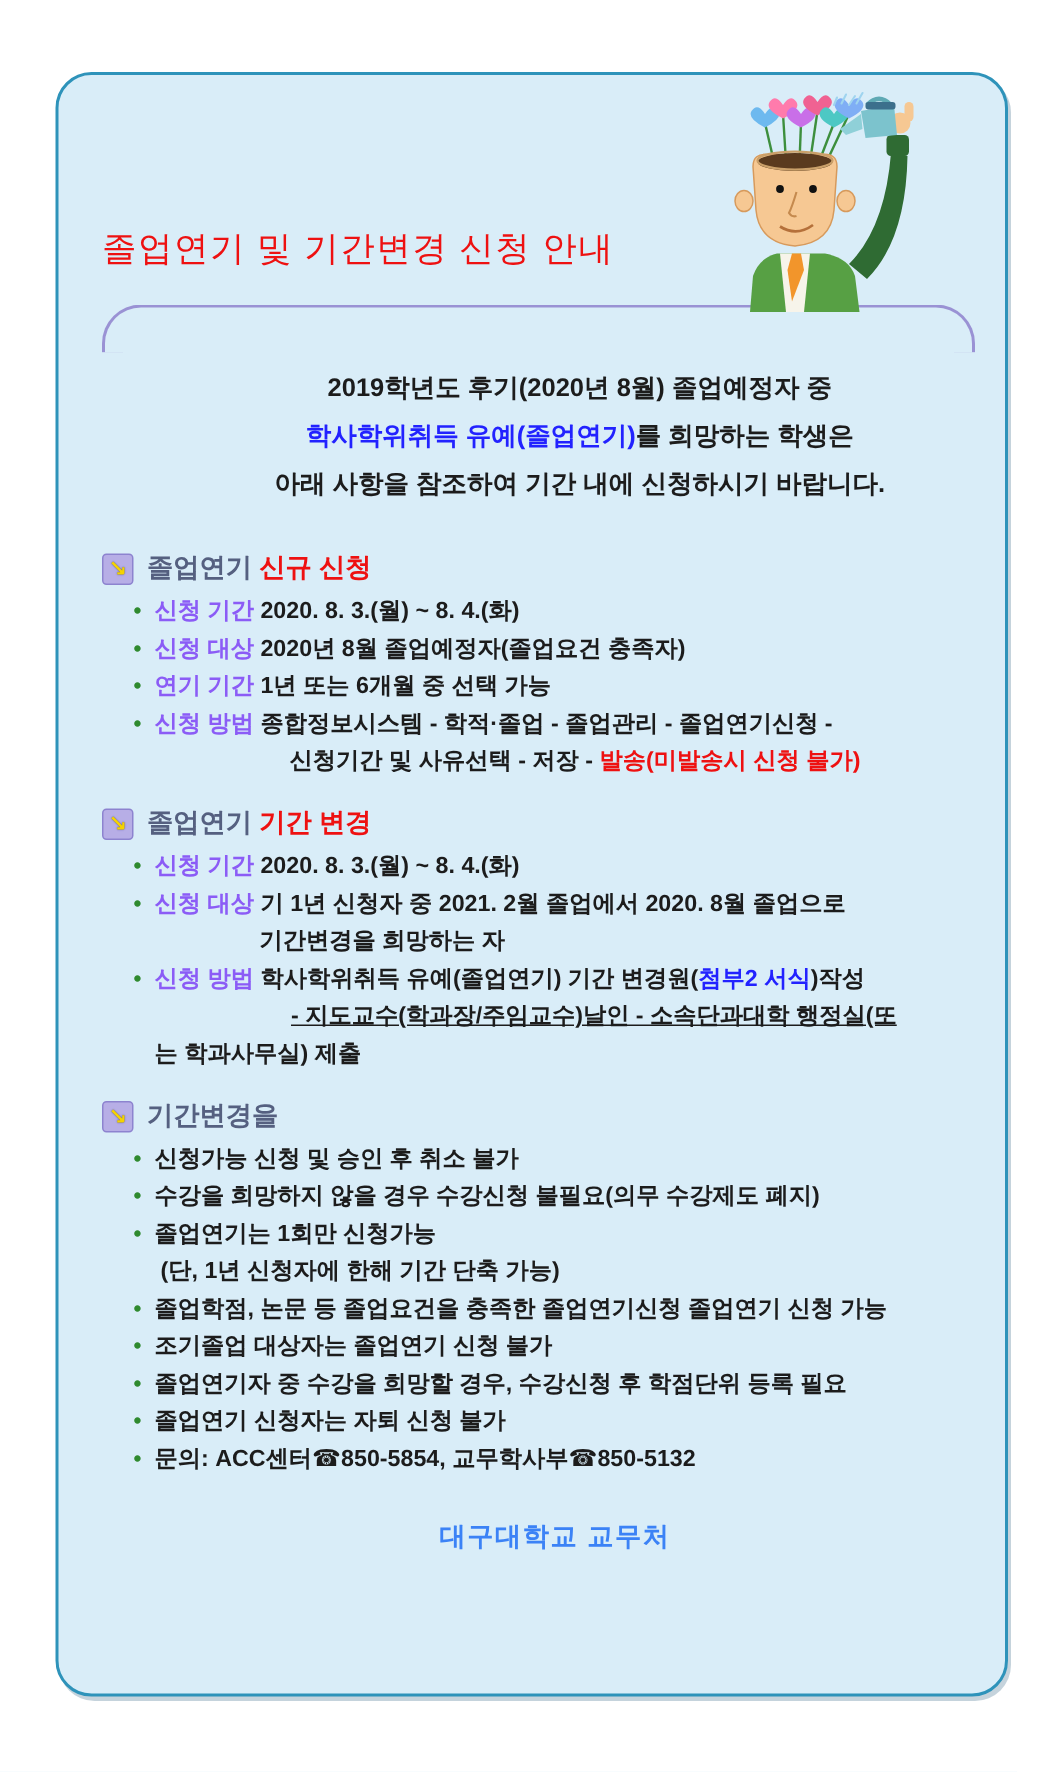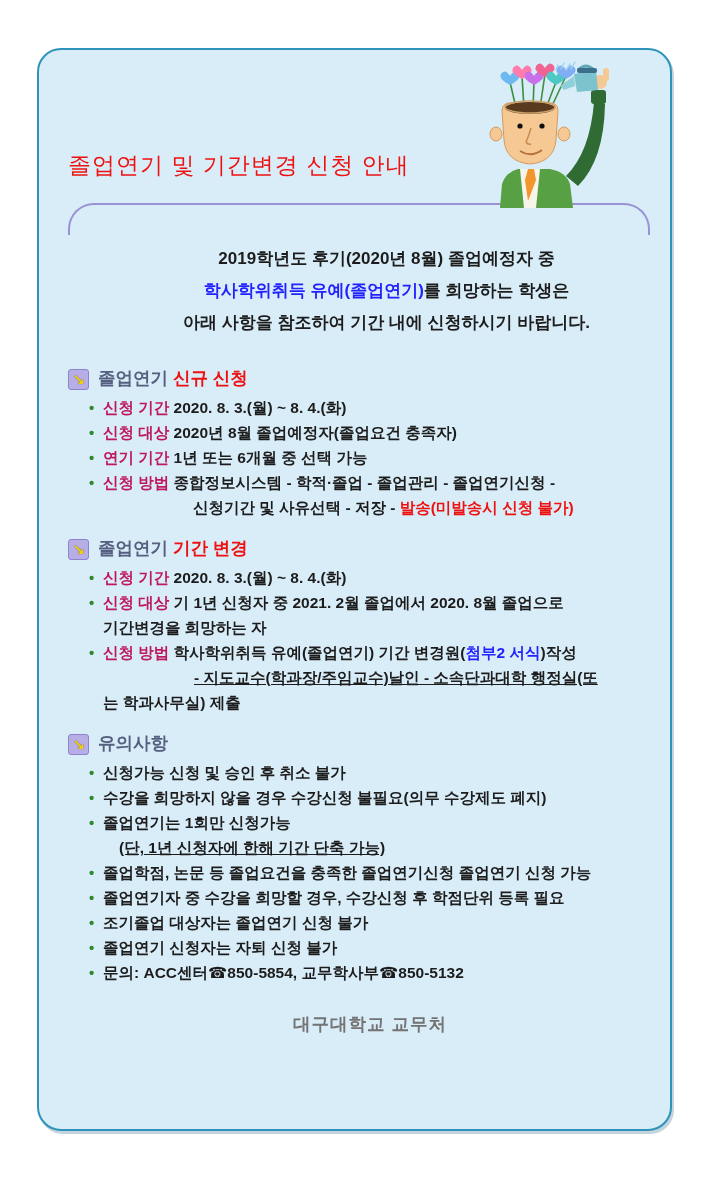--- a/index.html
+++ b/index.html
@@ -33,27 +33,27 @@
         text-shadow:0 0 1px #3a3a8c;}
   .arrow-icon::before{content:"\2198";}
   .sec-list{list-style:none;margin:0;padding:0 0 0 20px;}
   .sec-list li{position:relative;padding-left:15px;font-size:15.5px;font-weight:700;
         line-height:25px;color:#1c1c1c;}
   .sec-list li::before{content:"\2022";position:absolute;left:1px;top:0;color:#2f8a2f;
         font-size:15px;}
   .cont{line-height:25px;}
 
   .c-black{color:#1c1c1c;}
-  .c-green{color:#be185d;}
+  .c-green{color:#8b5cf6;}
   .c-red{color:#ee1111;}
   .c-blue{color:#2222ff;}
   .c-slate{color:#556080;}
 
   .footer{position:absolute;left:38px;top:1012px;width:664px;text-align:center;
-        font-size:17.5px;font-weight:700;color:#737373;letter-spacing:1px;}
+        font-size:17.5px;font-weight:700;color:#3b82f6;letter-spacing:1px;}
 </style>
 </head>
 <body>
 
 <div class="page">
   <div class="box"></div>
 
   <div class="main-title">졸업연기 및 기간변경 신청 안내</div>
 
   <div class="bracket"></div>
@@ -137,36 +137,36 @@
           <li><span class="c-green">신청 방법</span><span class="c-black"> 종합정보시스템 - 학적·졸업 - 졸업관리 - 졸업연기신청 -</span><div class="cont" style="margin-left: 90px;"><span class="c-black">신청기간 및 사유선택 - 저장 - </span><span class="c-red">발송(미발송시 신청 불가)</span></div></li>
         </ul>
       </div>
       <div class="section sec-2">
         <div class="sec-header">
           <span class="arrow-icon"></span>
           <span><span class="c-slate">졸업연기 </span><span class="c-red">기간 변경</span></span>
         </div>
         <ul class="sec-list">
           <li><span class="c-green">신청 기간</span><span class="c-black"> 2020. 8. 3.(월) ~ 8. 4.(화)</span></li>
-          <li><span class="c-green">신청 대상</span><span class="c-black"> 기 1년 신청자 중 2021. 2월 졸업에서 2020. 8월 졸업으로</span><div class="cont" style=""><span class="c-black">기간변경을 희망하는 자</span></div></li>
+          <li><span class="c-green">신청 대상</span><span class="c-black"> 기 1년 신청자 중 2021. 2월 졸업에서 2020. 8월 졸업으로</span><div class="cont" style="margin-left: 70px;"><span class="c-black">기간변경을 희망하는 자</span></div></li>
           <li><span class="c-green">신청 방법</span><span class="c-black"> 학사학위취득 유예(졸업연기) 기간 변경원(</span><span class="c-blue">첨부2 서식</span><span class="c-black">)작성</span><div class="cont" style="margin-left: 91px; text-decoration: underline;"><span class="c-black">- 지도교수(학과장/주임교수)날인 - 소속단과대학 행정실(또</span></div><div class="cont" style=""><span class="c-black">는 학과사무실) 제출</span></div></li>
         </ul>
       </div>
       <div class="section sec-3">
         <div class="sec-header">
           <span class="arrow-icon"></span>
-          <span><span class="c-slate">유의사항</span></span>
+          <span><span class="c-slate">기간변경을</span></span>
         </div>
         <ul class="sec-list">
           <li><span class="c-black">신청가능 신청 및 승인 후 취소 불가</span></li>
           <li><span class="c-black">수강을 희망하지 않을 경우 수강신청 불필요(의무 수강제도 폐지)</span></li>
-          <li><span class="c-black">졸업연기는 1회만 신청가능</span><div class="cont" style="margin-left: 16px; text-decoration: underline;"><span class="c-black">(단, 1년 신청자에 한해 기간 단축 가능)</span></div></li>
+          <li><span class="c-black">졸업연기는 1회만 신청가능</span><div class="cont" style="margin-left: 4px;"><span class="c-black">(단, 1년 신청자에 한해 기간 단축 가능)</span></div></li>
           <li><span class="c-black">졸업학점, 논문 등 졸업요건을 충족한 졸업연기신청 졸업연기 신청 가능</span></li>
+          <li><span class="c-black">조기졸업 대상자는 졸업연기 신청 불가</span></li>
           <li><span class="c-black">졸업연기자 중 수강을 희망할 경우, 수강신청 후 학점단위 등록 필요</span></li>
-          <li><span class="c-black">조기졸업 대상자는 졸업연기 신청 불가</span></li>
           <li><span class="c-black">졸업연기 신청자는 자퇴 신청 불가</span></li>
           <li><span class="c-black">문의: ACC센터☎850-5854, 교무학사부☎850-5132</span></li>
         </ul>
       </div>
     </div>
 
   <div class="footer">대구대학교 교무처</div>
 </div>
 
 </body></html>

